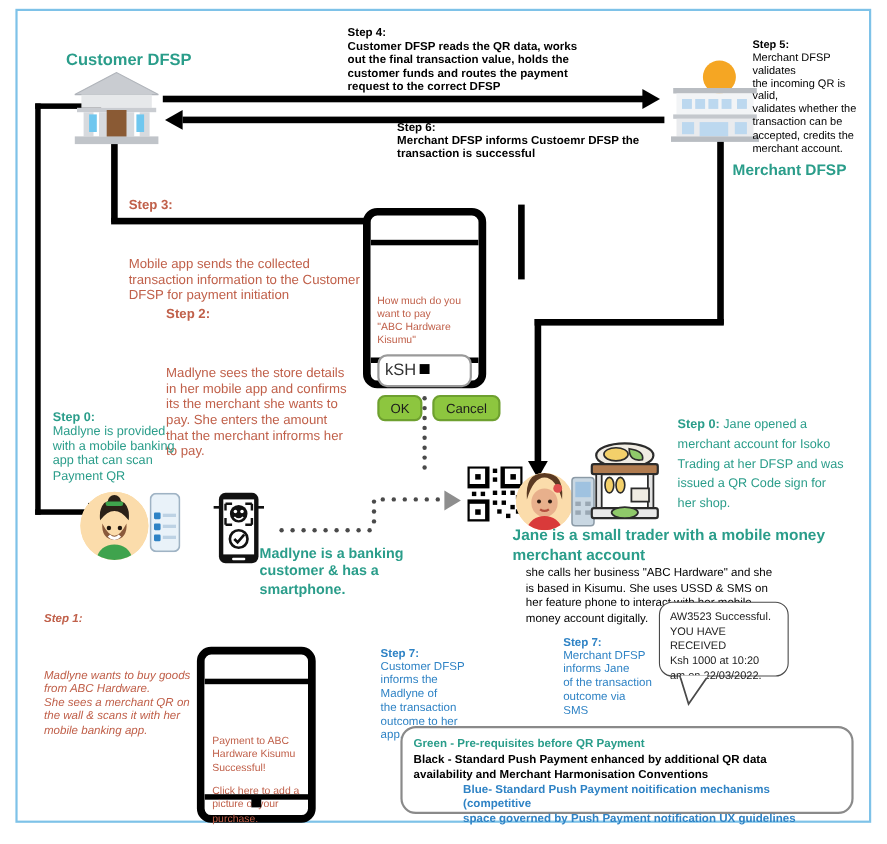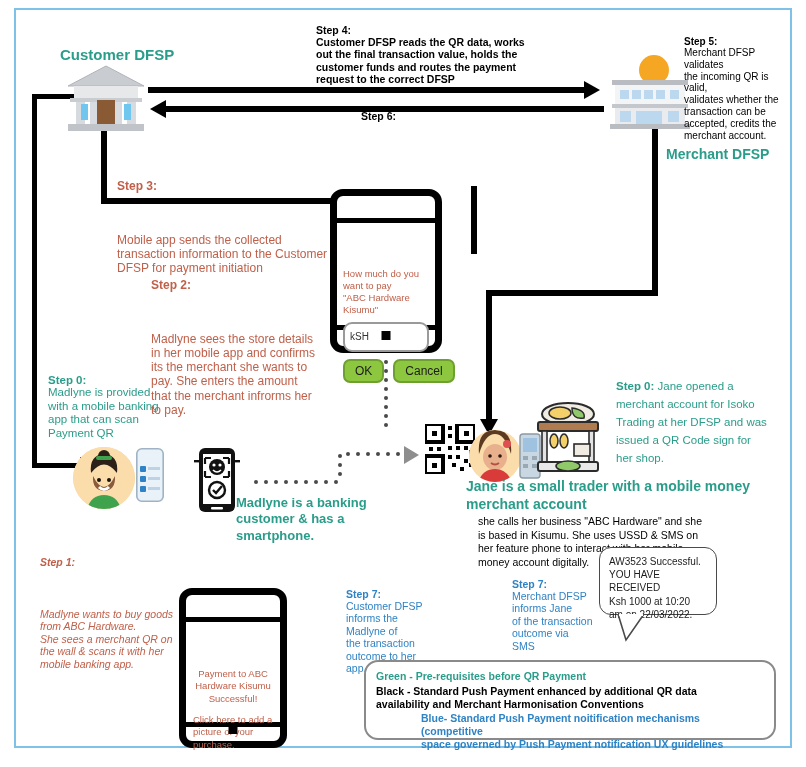--- a/index.html
+++ b/index.html
@@ -23,21 +23,21 @@
 
   
   .dot{position:absolute;width:4px;height:4px;background:#4a4a4a;border-radius:50%;}
   .arrowGrayR{position:absolute;width:0;height:0;border-top:9px solid transparent;border-bottom:9px solid transparent;border-left:15px solid #8e8e8e;}
 
   
   .phone{position:absolute;border:7px solid #000;border-radius:13px;background:#fff;box-sizing:border-box;}
   .phone .screen{position:absolute;left:0;right:0;background:#fff;border-top:5px solid #000;border-bottom:5px solid #000;box-sizing:border-box;}
   .homebtn{position:absolute;width:9px;height:9px;background:#000;left:50%;transform:translateX(-50%);}
 
-  .field{border:2px solid #9a9a9a;border-radius:9px;height:26px;display:flex;align-items:center;padding-left:5px;color:#333;font-size:10px;background:#fff;}
+  .field{border:2px solid #9a9a9a;border-radius:9px;height:26px;display:flex;align-items:center;padding-left:5px;color:#333;font-size:15px;background:#fff;}
   .gbtn{background:#8dc63f;border:2px solid #6ea02f;border-radius:7px;color:#1c1c1c;font-size:12px;padding:3px 10px;text-align:center;}
 
   
   .bank{position:absolute;}
   .mbank{position:absolute;}
 
   
   .qr{position:absolute;}
 
   
@@ -129,20 +129,22 @@
       <div class="black txt" style="position:static;font-size:10px;">Merchant DFSP validates
 the incoming QR is valid,
 validates whether the
 transaction can be
 accepted, credits the
 merchant account.</div>
     </div>
 
     <div style="position:absolute;left:345px;top:100px;width:300px;">
       <div class="b black" style="font-size:10.5px;">Step 6:</div>
+      <div class="b black txt" style="position:static;font-size:10.5px;">Merchant DFSP informs Custoemr DFSP the
+transaction is successful</div>
     </div>
 
     <div style="position:absolute;left:101px;top:129px;width:300px;">
       <div class="b red" style="font-size:12px;">Step 3:</div>
       <div class="red txt" style="position:static;font-size:12px;">Mobile app sends the collected
 transaction information to the Customer
 DFSP for payment initiation</div>
     </div>
 
     <div style="position:absolute;left:135px;top:228px;width:200px;">
@@ -371,21 +373,21 @@
 
     <div style="position:absolute;left:451px;top:568px;width:148px;">
       <div class="b blue" style="font-size:10.5px;">Step 7:</div>
       <div class="blue txt" style="position:static;font-size:10.5px;">Merchant DFSP informs Jane
 of the transaction outcome via
 SMS</div>
     </div>
 
     <div class="phone" style="left:163px;top:578px;width:108px;height:160px;">
       <div class="screen" style="top:22px;height:110px;padding:6px 7px;box-sizing:border-box;">
-        <div class="red txt" style="position:static;font-size:9.5px;line-height:1.3;text-align:center;">Payment to ABC
+        <div class="red txt" style="position:static;font-size:9.5px;line-height:1.3;">Payment to ABC
 Hardware Kisumu
 Successful!</div>
         <div class="red txt" style="position:static;font-size:9.5px;line-height:1.3;margin-top:9px;">Click here to add a
 picture of your
 purchase.</div>
       </div>
       <div class="homebtn" style="bottom:7px;"></div>
     </div>
 
     <div id="legend" style="left:348px;top:650px;width:412px;height:80px;">

